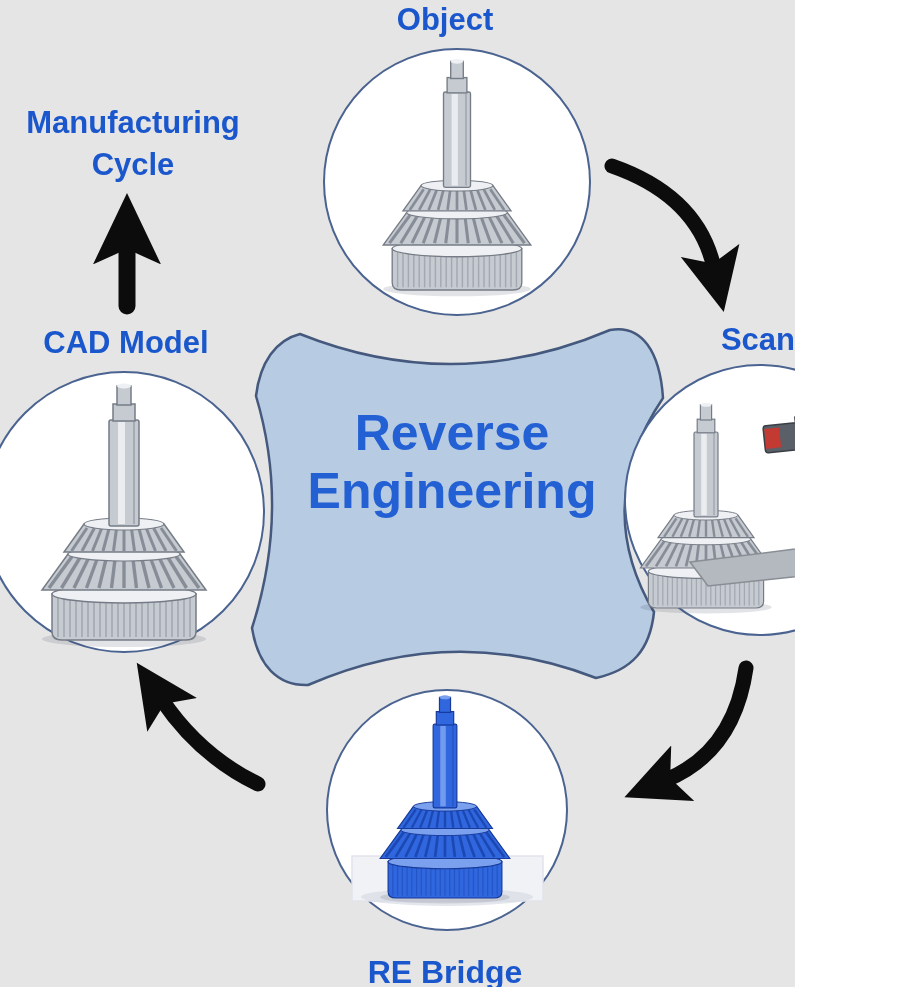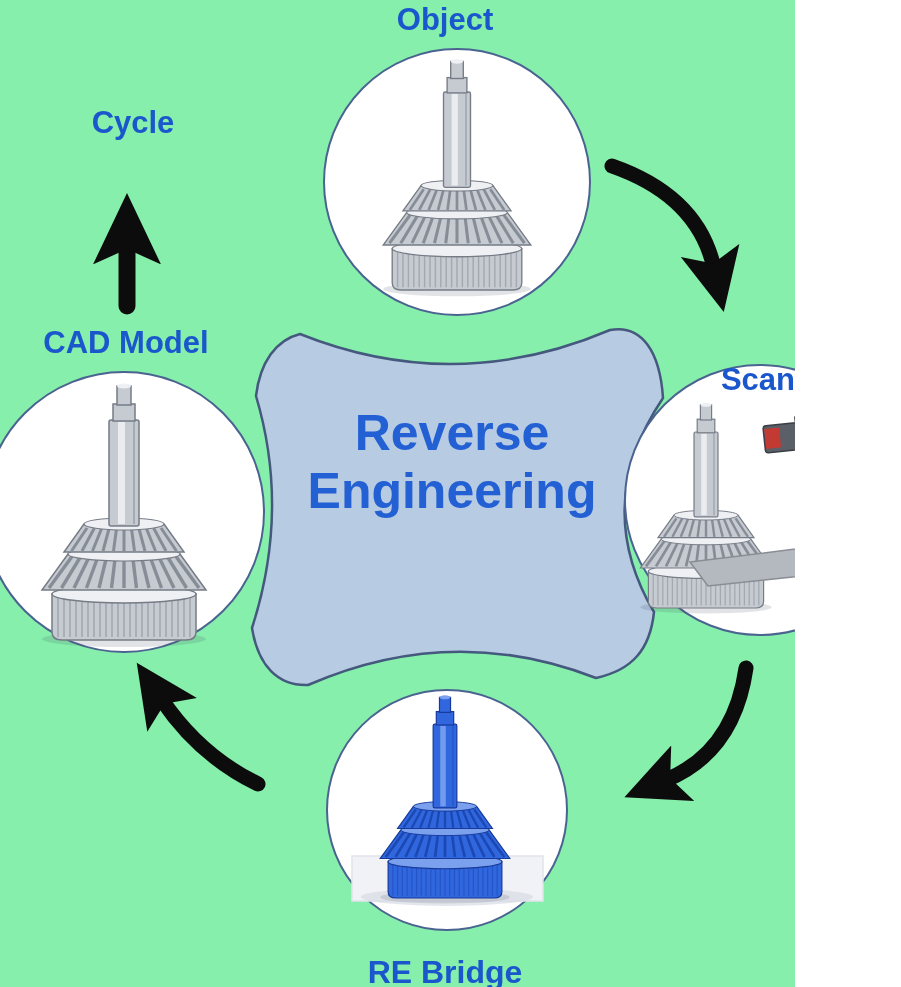--- a/index.html
+++ b/index.html
@@ -1,34 +1,34 @@
 <!DOCTYPE html>
 <html style="--label-blue: #1b57cc; --title-blue: #2360d4; --blob-fill: #b7cbe3; --blob-border: #44597d; --circle-border: #4a6390; --arrow-black: #0c0c0c; --scanner-gray: #5a5f68; --scanner-red: #c23a32;"><head>
 <meta charset="utf-8">
 <style>
   html,body{margin:0;padding:0;background:#ffffff;}
   #canvas{
-    position:relative;width:795px;height:987px;background:#86efac;overflow:hidden;
+    position:relative;width:795px;height:987px;background:#e5e5e5;overflow:hidden;
     font-family:"Liberation Sans", sans-serif;
   }
   svg{position:absolute;left:0;top:0;}
   .blob{fill:var(--blob-fill);stroke:var(--blob-border);stroke-width:2.5;}
   .stage-circle{fill:#ffffff;stroke:var(--circle-border);stroke-width:2;}
   .arrow{fill:none;stroke:var(--arrow-black);stroke-linecap:round;}
   .arrowhead{fill:var(--arrow-black);stroke:none;}
   .scn-base{fill:#b4b8bf;stroke:#898d94;stroke-width:1.5;}
   .scn-arm{fill:#a8acb3;stroke:#82868d;stroke-width:1.5;}
   .scn-head{fill:var(--scanner-gray);stroke:#3a3e45;stroke-width:1.5;}
   .scn-red{fill:var(--scanner-red);}
   .label{
     position:absolute;text-align:center;font-weight:bold;color:var(--label-blue);
     letter-spacing:0px;
   }
   .label-object{left:320px;top:2px;width:250px;font-size:31px;}
-  .label-scan{left:688px;top:322px;width:140px;font-size:31px;margin-top:40px;}
+  .label-scan{left:688px;top:322px;width:140px;font-size:31px;}
   .label-cad{left:6px;top:325px;width:240px;font-size:31px;}
   .label-re{left:320px;top:938px;width:250px;font-size:32px;margin-top:16px;}
   .label-mfg{left:8px;top:102px;width:250px;font-size:31px;line-height:1.35;}
   .center-title{
     position:absolute;left:257px;top:404px;width:390px;text-align:center;
     font-weight:bold;font-size:50px;line-height:1.16;color:var(--title-blue);
   }
 </style>
 </head>
 <body>
@@ -329,20 +329,21 @@
       </g>
     </g>
   </svg>
 
   <div class="label label-object">Object</div>
   <div class="label label-scan">Scan</div>
   <div class="label label-re">RE Bridge</div>
   <div class="label label-cad">CAD Model</div>
 
   <div class="label label-mfg">
+    <div>Manufacturing</div>
     <div>Cycle</div>
   </div>
 
   <div class="center-title">
     <div>Reverse</div>
     <div>Engineering</div>
   </div>
 
 </div>
 

